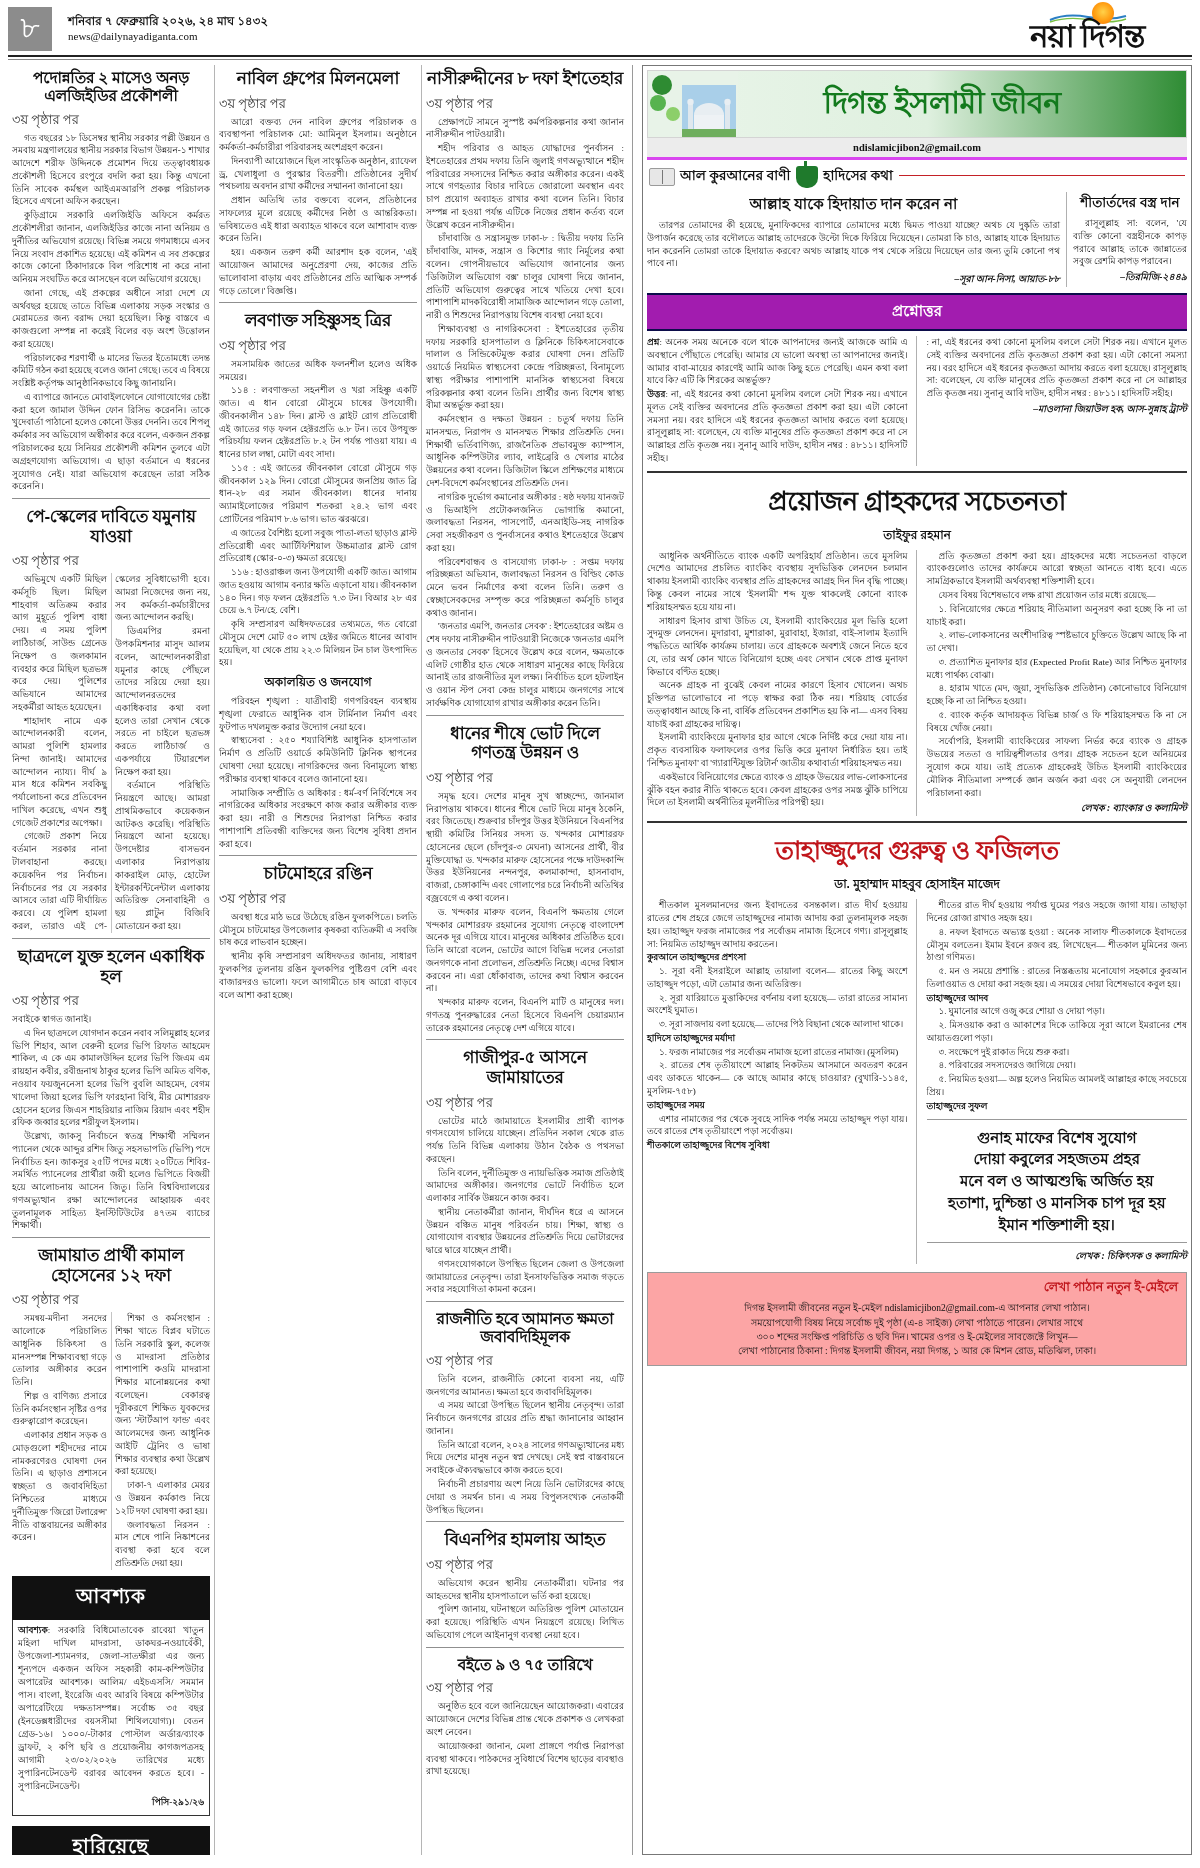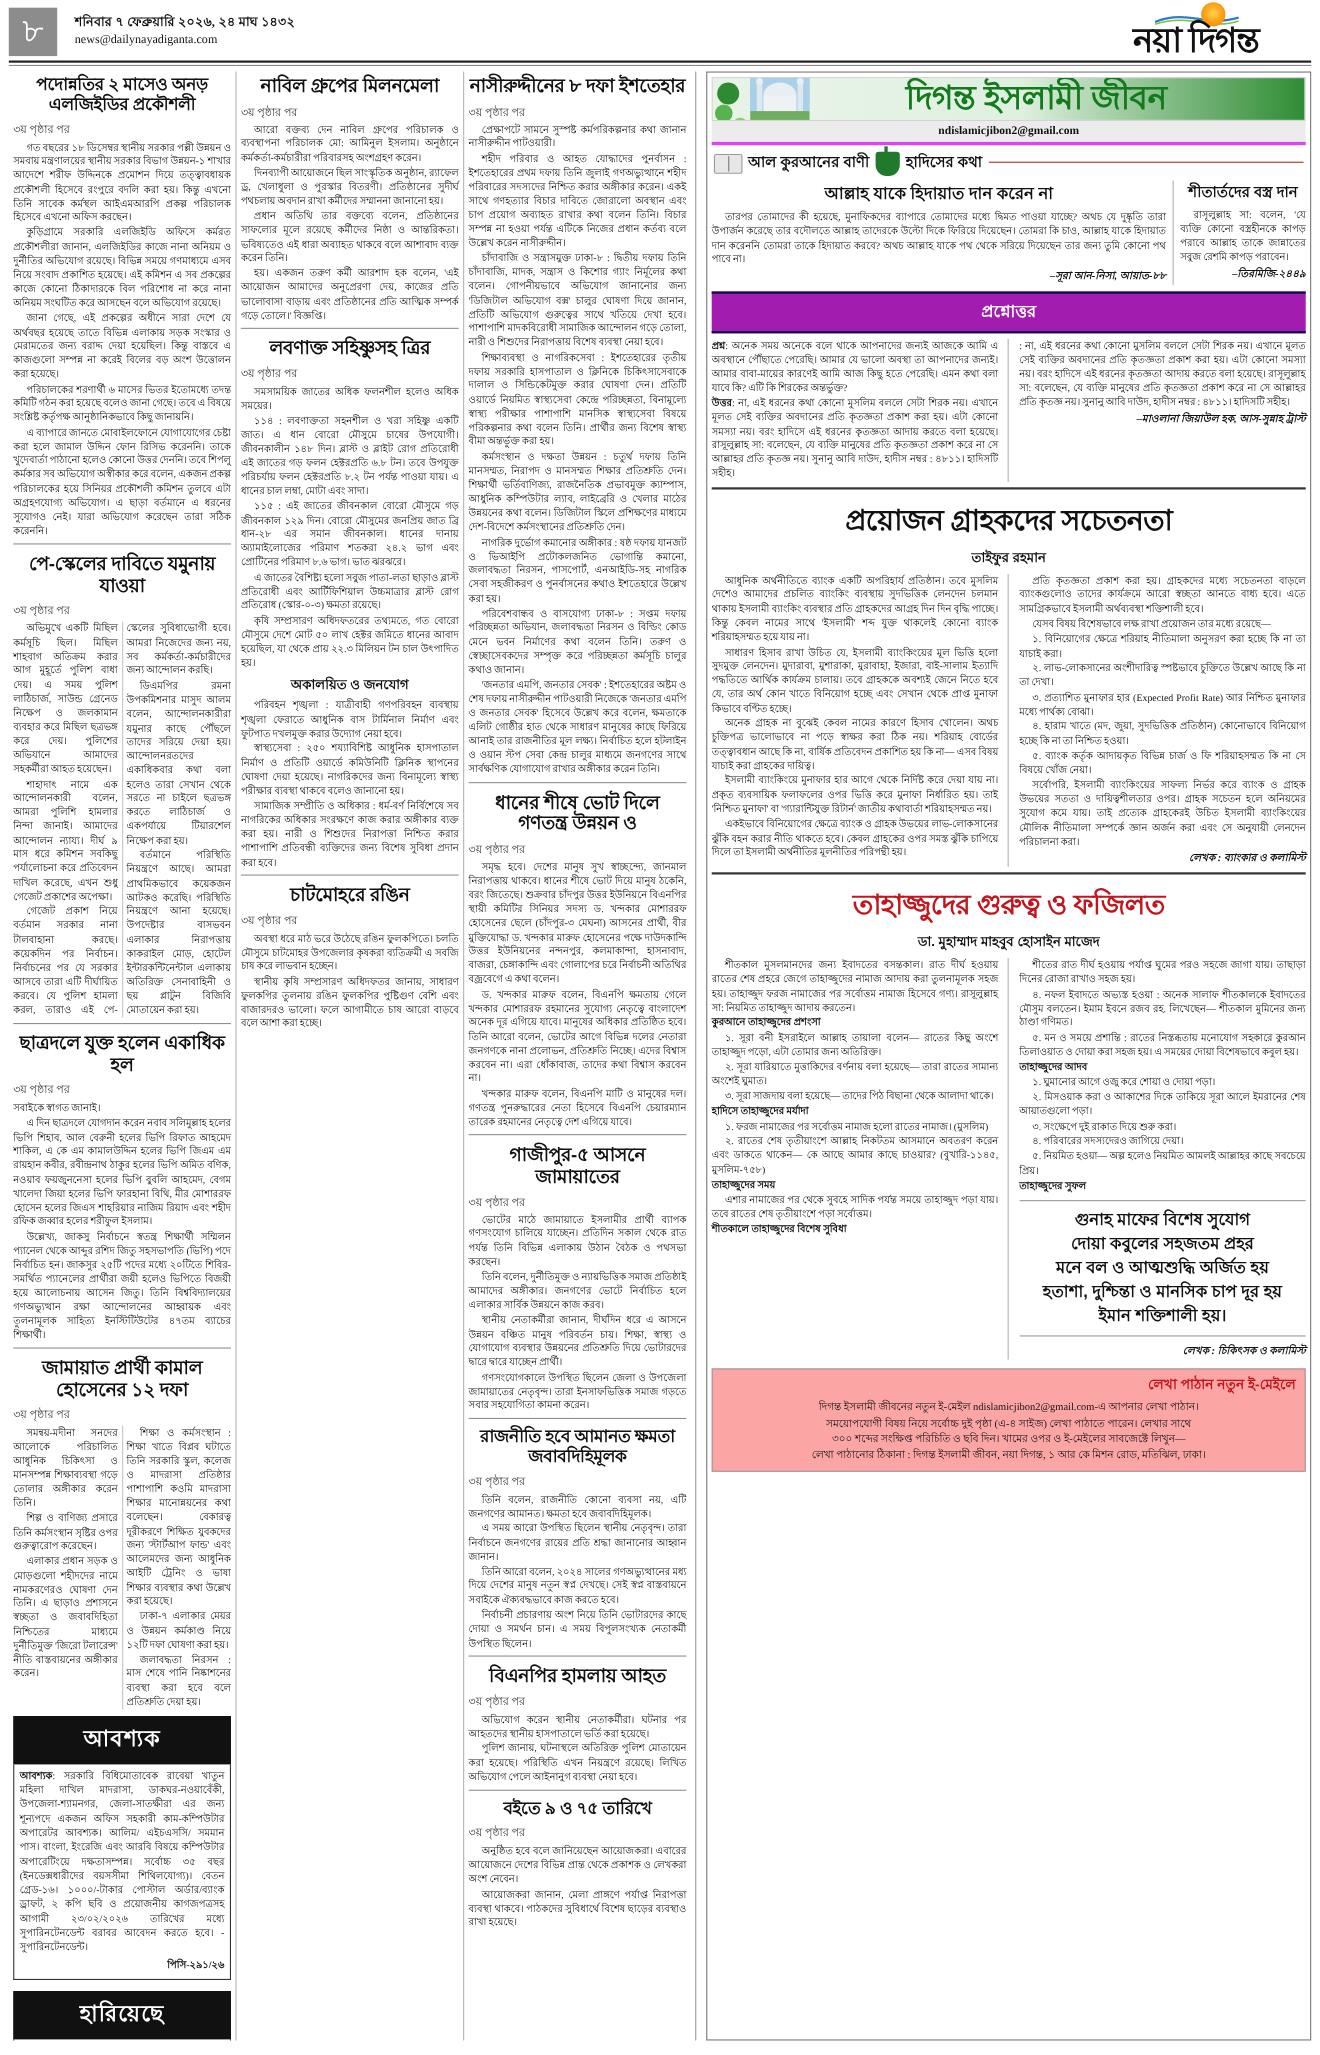--- a/index.html
+++ b/index.html
@@ -46,21 +46,21 @@
   .col + .col { border-left: 1px solid #b5b5b5; }
 
   
   h2.hl {
     font-family: "Liberation Sans", sans-serif;
     font-weight: bold; font-size: 15.5px; line-height: 1.15;
     text-align: center; letter-spacing: -.3px;
     padding: 4px 0 3px; margin-bottom: 2px;
   }
   h2.hl.big { font-size: 17px; }
-  .jump { font-size: 10px; color: #333; margin-bottom: 1px; }
+  .jump { font-size: 13px; color: #333; margin-bottom: 1px; }
   p.bd {
     font-size: 9px; line-height: 1.42; text-align: justify;
     text-indent: 12px; margin-bottom: 1px; word-spacing: -.3px;
   }
   p.bd.noind { text-indent: 0; }
   .bd b { font-weight: bold; }
   .rule { border-top: 1px solid #8f8f8f; margin: 5px 0 4px; }
   .rule-thick { border-top: 2px solid #333; margin: 5px 0 4px; }
   .twocolflow { column-count: 2; column-gap: 8px; column-rule: 1px solid #c4c4c4; }
 
@@ -69,21 +69,21 @@
     background: #111; color: #fff; text-align: center;
     font-family: "Liberation Sans", sans-serif; font-weight: bold;
     font-size: 20px; padding: 5px 0 6px; letter-spacing: 1px;
   }
   .cls-box { border: 1px solid #333; border-top: none; padding: 4px 5px 5px; }
   .cls-box p { font-size: 9px; line-height: 1.45; text-align: justify; }
   .cls-ref { text-align: right; font-size: 9px; font-weight: bold; margin-top: 2px; }
 
   
   .isl-banner {
-    display: flex; align-items: stretch; height: 40px;
+    display: flex; align-items: stretch; height: 68px;
     background: linear-gradient(90deg,#eaf5ea 0%, #dff0df 52%, #2f8c34 100%);
     position: relative; overflow: hidden; border: 1px solid #d4d4d4;
   }
   .isl-banner .art { width: 90px; position: relative; overflow: hidden; background: #e8f3e8; }
   .dot { position: absolute; border-radius: 50%; }
   .mosque { position: absolute; left: 34px; bottom: 0; width: 54px; height: 52px;
             background: linear-gradient(#bcd8ef 0%, #9ec6e6 60%, #cfe3d0 100%); }
   .isl-banner .ttl {
     flex: 1; display: flex; align-items: center; justify-content: center;
     font-family: "Liberation Sans", sans-serif; font-weight: bold;
@@ -228,20 +228,21 @@
         <p class="bd">প্রধান অতিথি তার বক্তব্যে বলেন, প্রতিষ্ঠানের সাফল্যের মূলে রয়েছে কর্মীদের নিষ্ঠা ও আন্তরিকতা। ভবিষ্যতেও এই ধারা অব্যাহত থাকবে বলে আশাবাদ ব্যক্ত করেন তিনি।</p>
         <p class="bd">হয়। একজন তরুণ কর্মী আরশাদ হক বলেন, 'এই আয়োজন আমাদের অনুপ্রেরণা দেয়, কাজের প্রতি ভালোবাসা বাড়ায় এবং প্রতিষ্ঠানের প্রতি আত্মিক সম্পর্ক গড়ে তোলে।' বিজ্ঞপ্তি।</p>
 
         <div class="rule"></div>
         <h2 class="hl big">লবণাক্ত সহিষ্ণুসহ ত্রির</h2>
         <div class="jump">৩য় পৃষ্ঠার পর</div>
         <p class="bd">সমসাময়িক জাতের অধিক ফলনশীল হলেও অধিক সময়ের।</p>
         <p class="bd">১১৪ : লবণাক্ততা সহনশীল ও খরা সহিষ্ণু একটি জাত। এ ধান বোরো মৌসুমে চাষের উপযোগী। জীবনকালীন ১৪৮ দিন। ব্লাস্ট ও ব্লাইট রোগ প্রতিরোধী এই জাতের গড় ফলন হেক্টরপ্রতি ৬.৮ টন। তবে উপযুক্ত পরিচর্যায় ফলন হেক্টরপ্রতি ৮.২ টন পর্যন্ত পাওয়া যায়। এ ধানের চাল লম্বা, মোটা এবং সাদা।</p>
         <p class="bd">১১৫ : এই জাতের জীবনকাল বোরো মৌসুমে গড় জীবনকাল ১২৯ দিন। বোরো মৌসুমের জনপ্রিয় জাত ব্রি ধান-২৮ এর সমান জীবনকাল। ধানের দানায় অ্যামাইলোজের পরিমাণ শতকরা ২৪.২ ভাগ এবং প্রোটিনের পরিমাণ ৮.৬ ভাগ। ভাত ঝরঝরে।</p>
         <p class="bd">এ জাতের বৈশিষ্ট্য হলো সবুজ পাতা-লতা ছাড়াও ব্লাস্ট প্রতিরোধী এবং আর্টিফিশিয়াল উচ্চমাত্রার ব্লাস্ট রোগ প্রতিরোধ (স্কোর-০-৩) ক্ষমতা রয়েছে।</p>
+        <p class="bd">১১৬ : হাওরাঞ্চল জন্য উপযোগী একটি জাত। আগাম জাত হওয়ায় আগাম বন্যার ক্ষতি এড়ানো যায়। জীবনকাল ১৪০ দিন। গড় ফলন হেক্টরপ্রতি ৭.৩ টন। বিআর ২৮ এর চেয়ে ৬.৭ টন/হে. বেশি।</p>
         <p class="bd">কৃষি সম্প্রসারণ অধিদফতরের তথ্যমতে, গত বোরো মৌসুমে দেশে মোট ৫০ লাখ হেক্টর জমিতে ধানের আবাদ হয়েছিল, যা থেকে প্রায় ২২.৩ মিলিয়ন টন চাল উৎপাদিত হয়।</p>
 
         <div class="centerhead">অকালয়িত ও জনযোগ</div>
         <p class="bd">পরিবহন শৃঙ্খলা : যাত্রীবাহী গণপরিবহন ব্যবস্থায় শৃঙ্খলা ফেরাতে আধুনিক বাস টার্মিনাল নির্মাণ এবং ফুটপাত দখলমুক্ত করার উদ্যোগ নেয়া হবে।</p>
         <p class="bd">স্বাস্থ্যসেবা : ২৫০ শয্যাবিশিষ্ট আধুনিক হাসপাতাল নির্মাণ ও প্রতিটি ওয়ার্ডে কমিউনিটি ক্লিনিক স্থাপনের ঘোষণা দেয়া হয়েছে। নাগরিকদের জন্য বিনামূল্যে স্বাস্থ্য পরীক্ষার ব্যবস্থা থাকবে বলেও জানানো হয়।</p>
         <p class="bd">সামাজিক সম্প্রীতি ও অধিকার : ধর্ম-বর্ণ নির্বিশেষে সব নাগরিকের অধিকার সংরক্ষণে কাজ করার অঙ্গীকার ব্যক্ত করা হয়। নারী ও শিশুদের নিরাপত্তা নিশ্চিত করার পাশাপাশি প্রতিবন্ধী ব্যক্তিদের জন্য বিশেষ সুবিধা প্রদান করা হবে।</p>
 
         <div class="rule"></div>
         <h2 class="hl big">চাটমোহরে রঙিন</h2>
         <div class="jump">৩য় পৃষ্ঠার পর</div>

